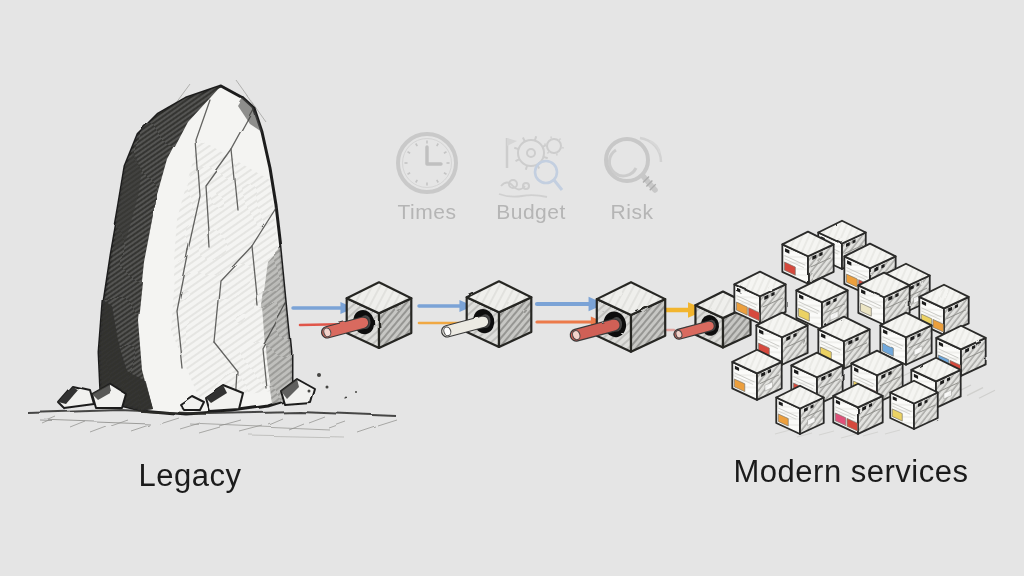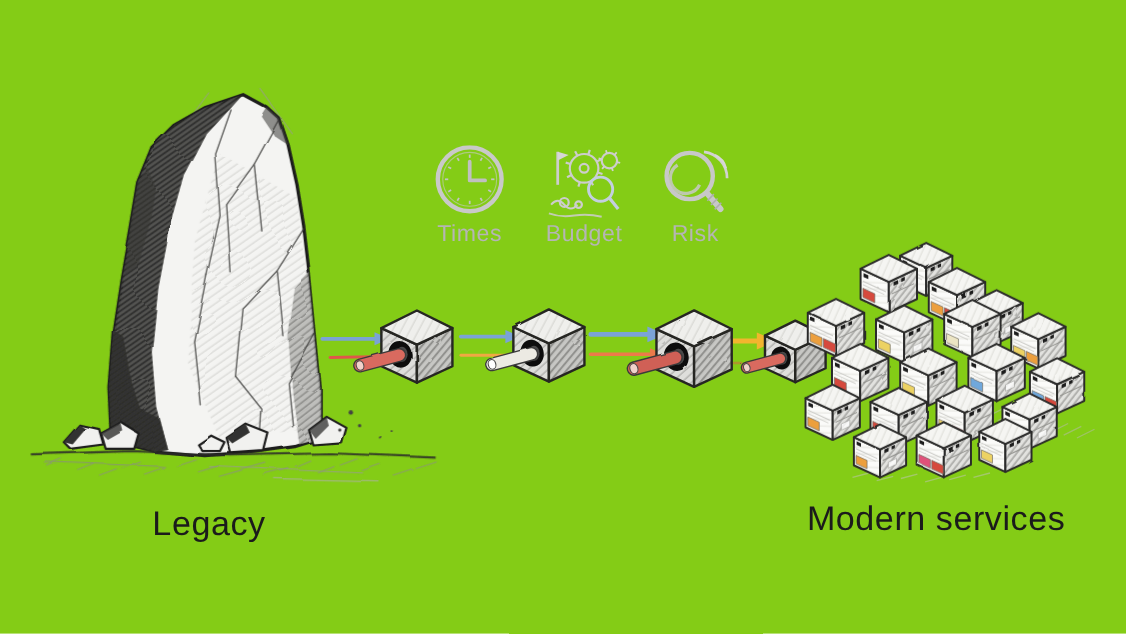--- a/index.html
+++ b/index.html
@@ -1,17 +1,17 @@
 <!DOCTYPE html>
 <html><head>
 <meta charset="utf-8">
 <style>
   html,body{margin:0;padding:0;}
   body{width:1024px;height:576px;overflow:hidden;font-family:"Liberation Sans",sans-serif;}
-  .stage{position:relative;width:1024px;height:576px;background:#84cc16;}
+  .stage{position:relative;width:1024px;height:576px;background:#e5e5e5;}
   svg{display:block;}
   .caption{fill:#1b1b1b;font-size:31px;font-family:"Liberation Sans",sans-serif;letter-spacing:0.5px;}
   .icon-label{fill:#b5b5b5;font-size:21px;font-family:"Liberation Sans",sans-serif;letter-spacing:0.5px;}
   text{text-anchor:middle;}
 </style>
 </head>
 <body>
 
 <div class="stage">
 <svg id="scene" width="1024" height="576" viewBox="0 0 1024 576" xmlns="http://www.w3.org/2000/svg">

